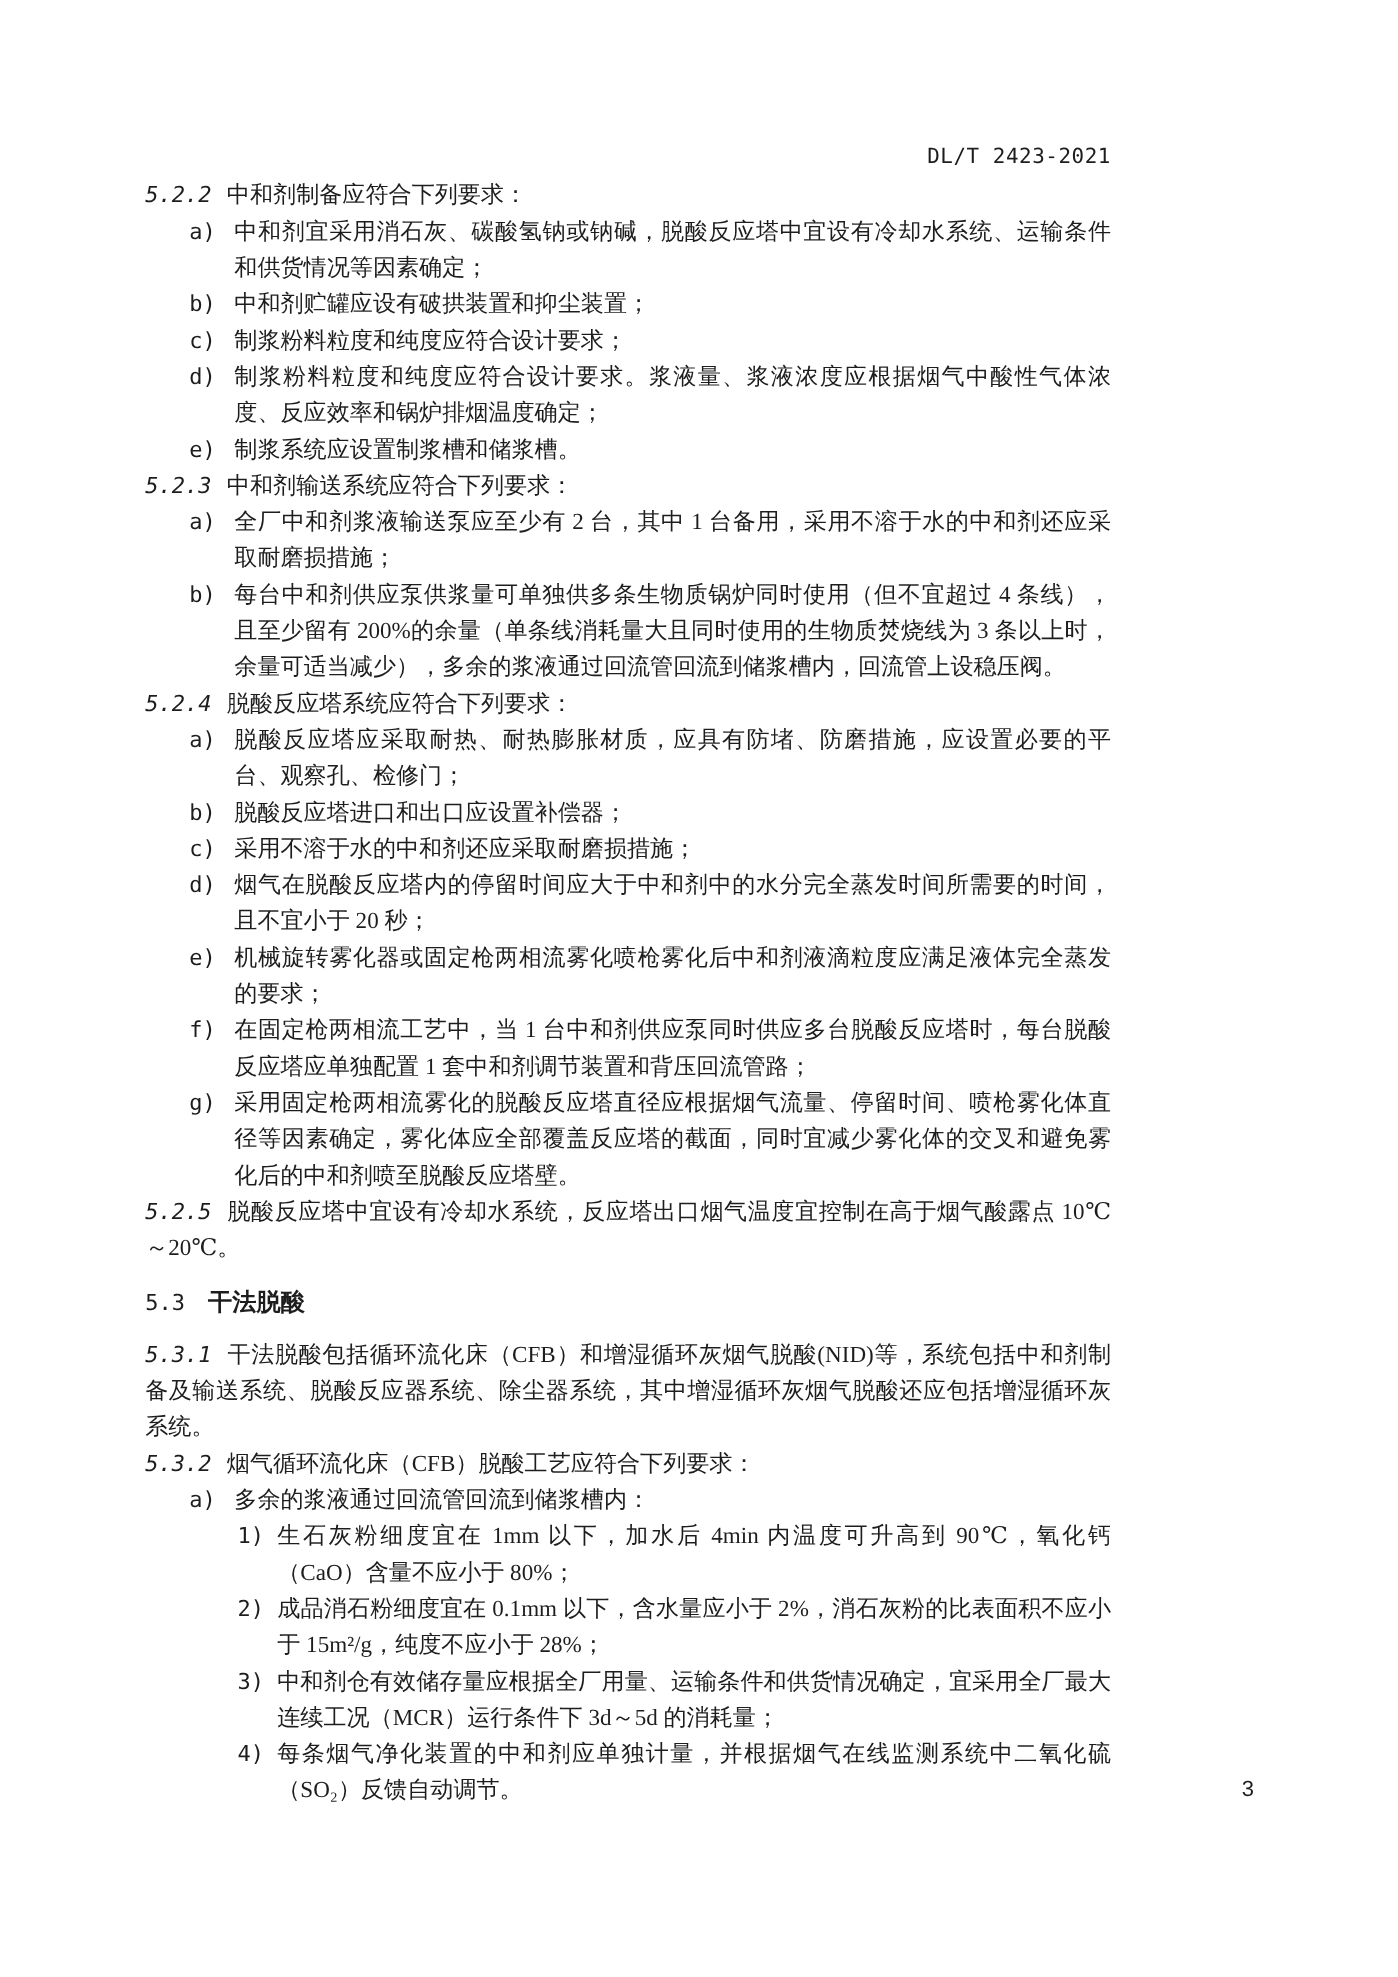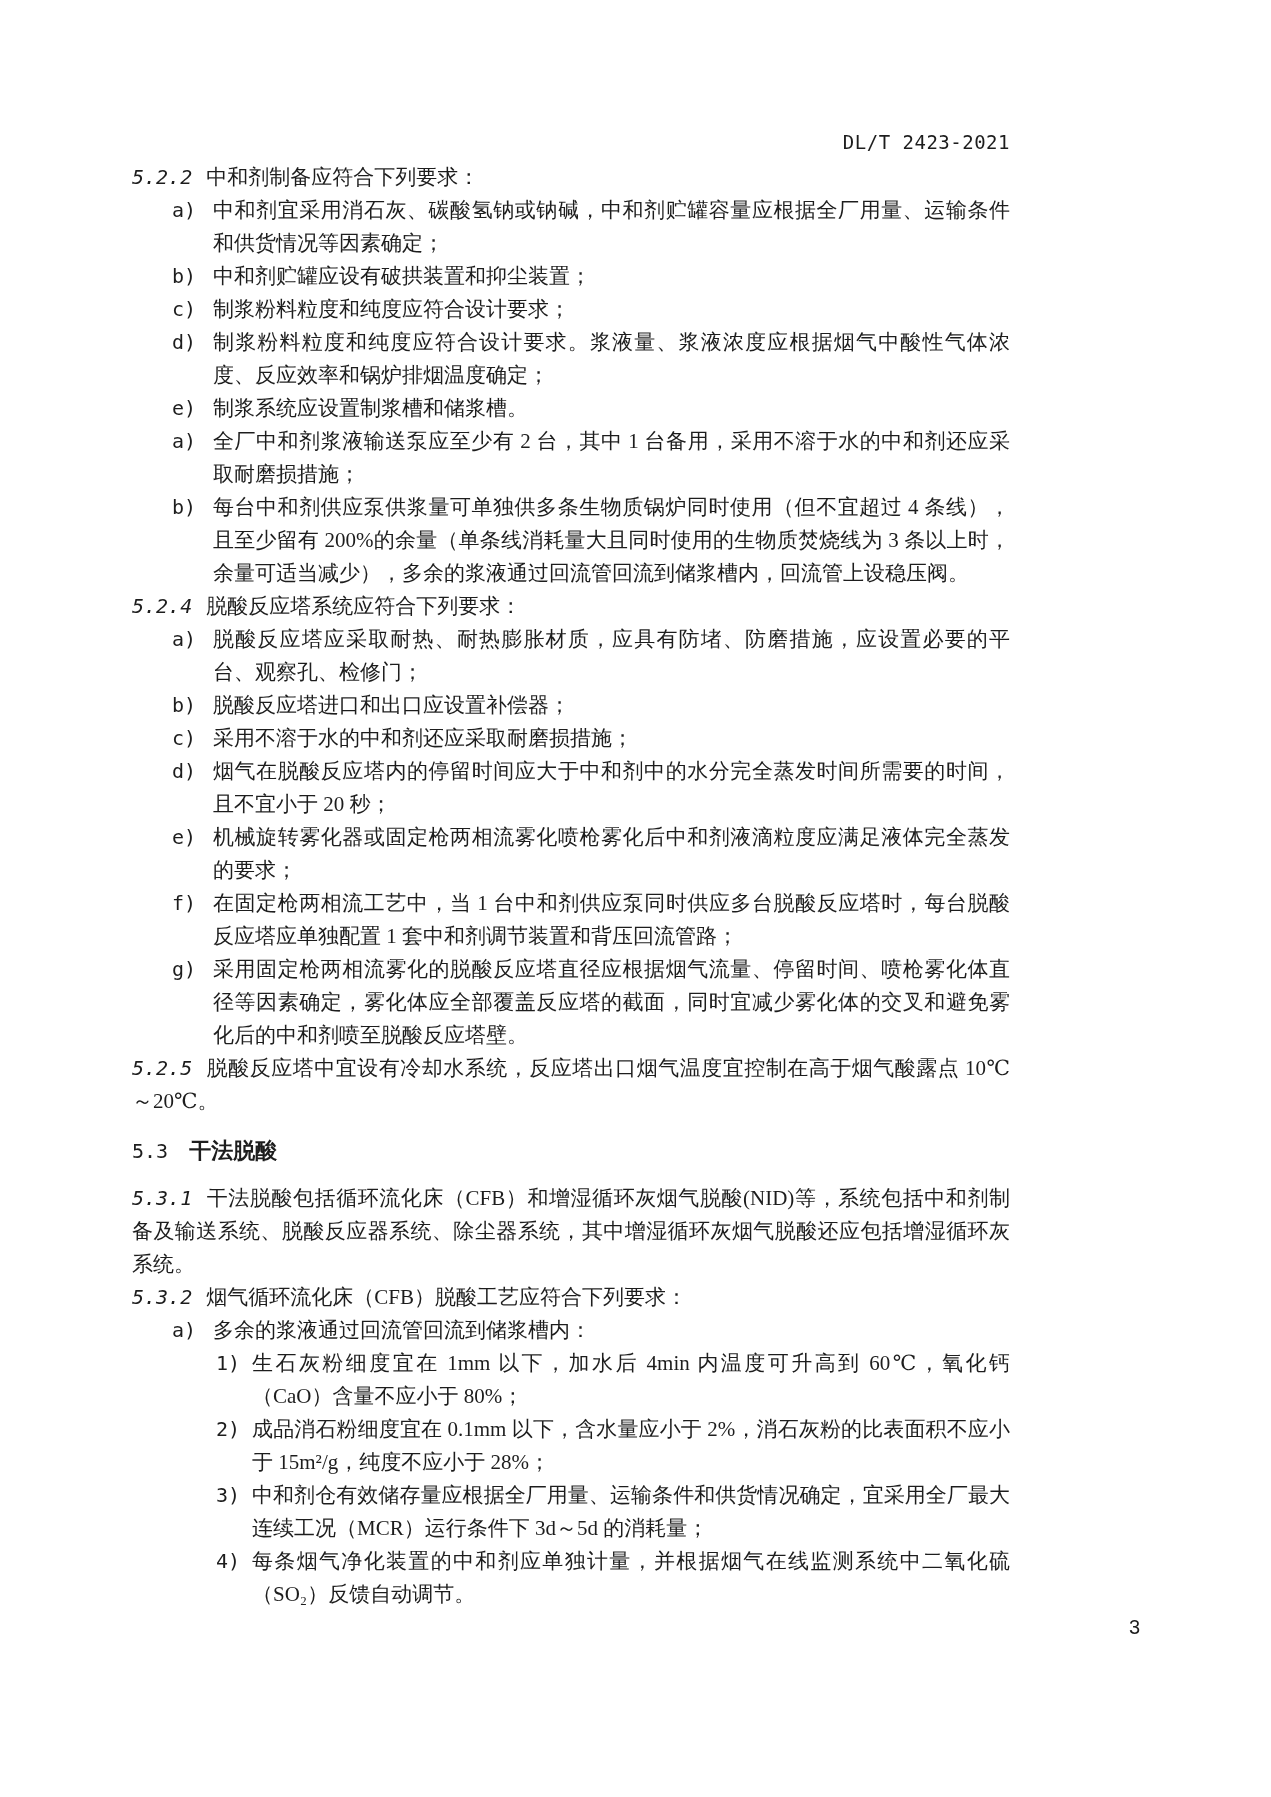--- a/index.html
+++ b/index.html
@@ -64,40 +64,41 @@
   }
 </style>
 </head>
 <body>
 
 <div class="page">
   <div class="content">
     <div class="doc-header">DL/T 2423-2021</div>
     <div id="doc-body">
         <div class="block clause"><span class="num">5.2.2</span><span class="text">中和剂制备应符合下列要求：</span></div>
-        <div class="block item"><span class="num">a)</span><span class="text">中和剂宜采用消石灰、碳酸氢钠或钠碱，中和剂贮罐容量应根据全厂用量、运输条件和供货情况等因素确定；</span></div>
+        <div class="block item"><span class="num">a)</span><span class="text">中和剂宜采用消石灰、碳酸氢钠或钠碱，脱酸反应塔中宜设有冷却水系统、运输条件和供货情况等因素确定；</span></div>
         <div class="block item"><span class="num">b)</span><span class="text">中和剂贮罐应设有破拱装置和抑尘装置；</span></div>
         <div class="block item"><span class="num">c)</span><span class="text">制浆粉料粒度和纯度应符合设计要求；</span></div>
         <div class="block item"><span class="num">d)</span><span class="text">制浆粉料粒度和纯度应符合设计要求。浆液量、浆液浓度应根据烟气中酸性气体浓度、反应效率和锅炉排烟温度确定；</span></div>
         <div class="block item"><span class="num">e)</span><span class="text">制浆系统应设置制浆槽和储浆槽。</span></div>
+        <div class="block clause"><span class="num">5.2.3</span><span class="text">中和剂输送系统应符合下列要求：</span></div>
         <div class="block item"><span class="num">a)</span><span class="text">全厂中和剂浆液输送泵应至少有 2 台，其中 1 台备用，采用不溶于水的中和剂还应采取耐磨损措施；</span></div>
         <div class="block item"><span class="num">b)</span><span class="text">每台中和剂供应泵供浆量可单独供多条生物质锅炉同时使用（但不宜超过 4 条线），且至少留有 200%的余量（单条线消耗量大且同时使用的生物质焚烧线为 3 条以上时，余量可适当减少），多余的浆液通过回流管回流到储浆槽内，回流管上设稳压阀。</span></div>
         <div class="block clause"><span class="num">5.2.4</span><span class="text">脱酸反应塔系统应符合下列要求：</span></div>
         <div class="block item"><span class="num">a)</span><span class="text">脱酸反应塔应采取耐热、耐热膨胀材质，应具有防堵、防磨措施，应设置必要的平台、观察孔、检修门；</span></div>
         <div class="block item"><span class="num">b)</span><span class="text">脱酸反应塔进口和出口应设置补偿器；</span></div>
         <div class="block item"><span class="num">c)</span><span class="text">采用不溶于水的中和剂还应采取耐磨损措施；</span></div>
         <div class="block item"><span class="num">d)</span><span class="text">烟气在脱酸反应塔内的停留时间应大于中和剂中的水分完全蒸发时间所需要的时间，且不宜小于 20 秒；</span></div>
         <div class="block item"><span class="num">e)</span><span class="text">机械旋转雾化器或固定枪两相流雾化喷枪雾化后中和剂液滴粒度应满足液体完全蒸发的要求；</span></div>
         <div class="block item"><span class="num">f)</span><span class="text">在固定枪两相流工艺中，当 1 台中和剂供应泵同时供应多台脱酸反应塔时，每台脱酸反应塔应单独配置 1 套中和剂调节装置和背压回流管路；</span></div>
         <div class="block item"><span class="num">g)</span><span class="text">采用固定枪两相流雾化的脱酸反应塔直径应根据烟气流量、停留时间、喷枪雾化体直径等因素确定，雾化体应全部覆盖反应塔的截面，同时宜减少雾化体的交叉和避免雾化后的中和剂喷至脱酸反应塔壁。</span></div>
         <div class="block clause"><span class="num">5.2.5</span><span class="text">脱酸反应塔中宜设有冷却水系统，反应塔出口烟气温度宜控制在高于烟气酸露点 10℃～20℃。</span></div>
         <div class="block heading"><span class="num">5.3</span><span class="text">干法脱酸</span></div>
         <div class="block clause"><span class="num">5.3.1</span><span class="text">干法脱酸包括循环流化床（CFB）和增湿循环灰烟气脱酸(NID)等，系统包括中和剂制备及输送系统、脱酸反应器系统、除尘器系统，其中增湿循环灰烟气脱酸还应包括增湿循环灰系统。</span></div>
         <div class="block clause"><span class="num">5.3.2</span><span class="text">烟气循环流化床（CFB）脱酸工艺应符合下列要求：</span></div>
         <div class="block item"><span class="num">a)</span><span class="text">多余的浆液通过回流管回流到储浆槽内：</span></div>
-        <div class="block subitem"><span class="num">1)</span><span class="text">生石灰粉细度宜在 1mm 以下，加水后 4min 内温度可升高到 60℃，氧化钙（CaO）含量不应小于 80%；</span></div>
+        <div class="block subitem"><span class="num">1)</span><span class="text">生石灰粉细度宜在 1mm 以下，加水后 4min 内温度可升高到 90℃，氧化钙（CaO）含量不应小于 80%；</span></div>
         <div class="block subitem"><span class="num">2)</span><span class="text">成品消石粉细度宜在 0.1mm 以下，含水量应小于 2%，消石灰粉的比表面积不应小于 15m²/g，纯度不应小于 28%；</span></div>
         <div class="block subitem"><span class="num">3)</span><span class="text">中和剂仓有效储存量应根据全厂用量、运输条件和供货情况确定，宜采用全厂最大连续工况（MCR）运行条件下 3d～5d 的消耗量；</span></div>
         <div class="block subitem"><span class="num">4)</span><span class="text">每条烟气净化装置的中和剂应单独计量，并根据烟气在线监测系统中二氧化硫（SO₂）反馈自动调节。</span></div>
       </div>
   </div>
   <div class="page-number">3</div>
 </div>
 
 </body></html>

